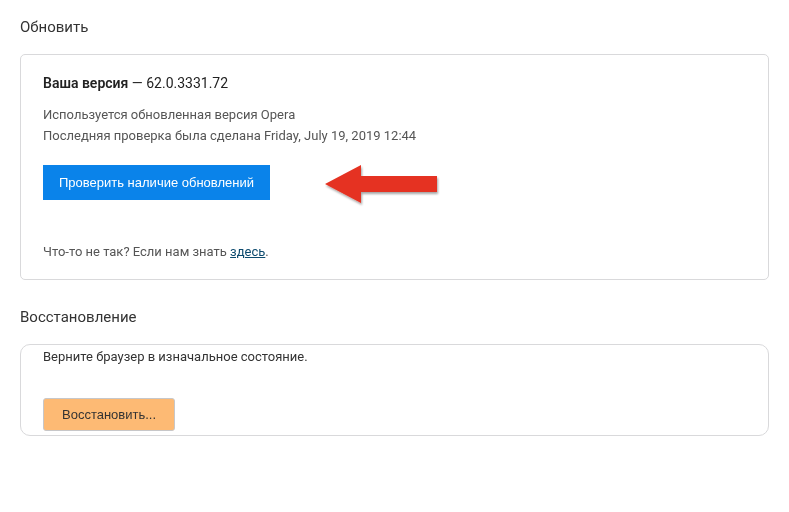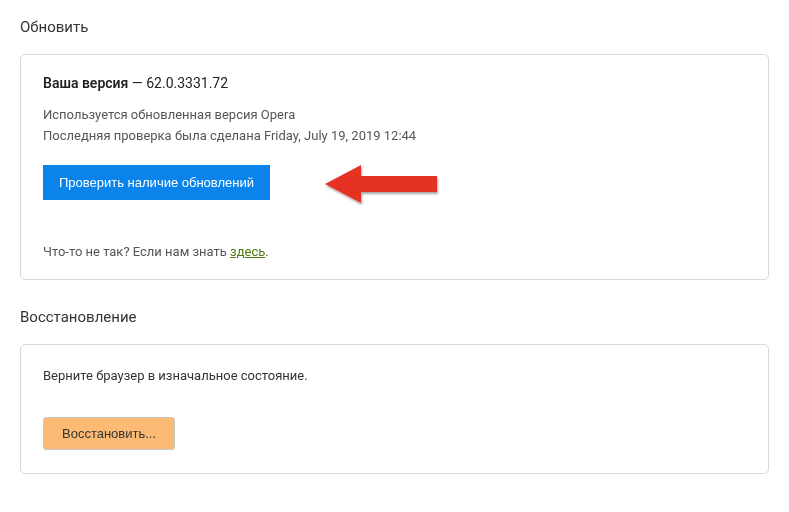--- a/index.html
+++ b/index.html
@@ -66,27 +66,27 @@
       width: 120px;
       height: 46px;
       pointer-events: none;
     }
     .feedback-line {
       margin-top: 44px;
       font-size: 13px;
       color: #555;
     }
     .feedback-line a {
-      color: #4d7c0f;
+      color: #0c4a6e;
       text-decoration: underline;
     }
     .recovery-card {
       border: 1px solid #d9d9db;
-      border-radius: 5px;
-      padding: 23px 22px;
+      border-radius: 10px;
+      padding: 4px 22px;
       margin-bottom: 0;
     }
     .recovery-title {
       font-size: 13px;
       color: #333;
       margin-bottom: 14px;
     }
     .recovery-desc {
       font-size: 13px;
       color: #555;

